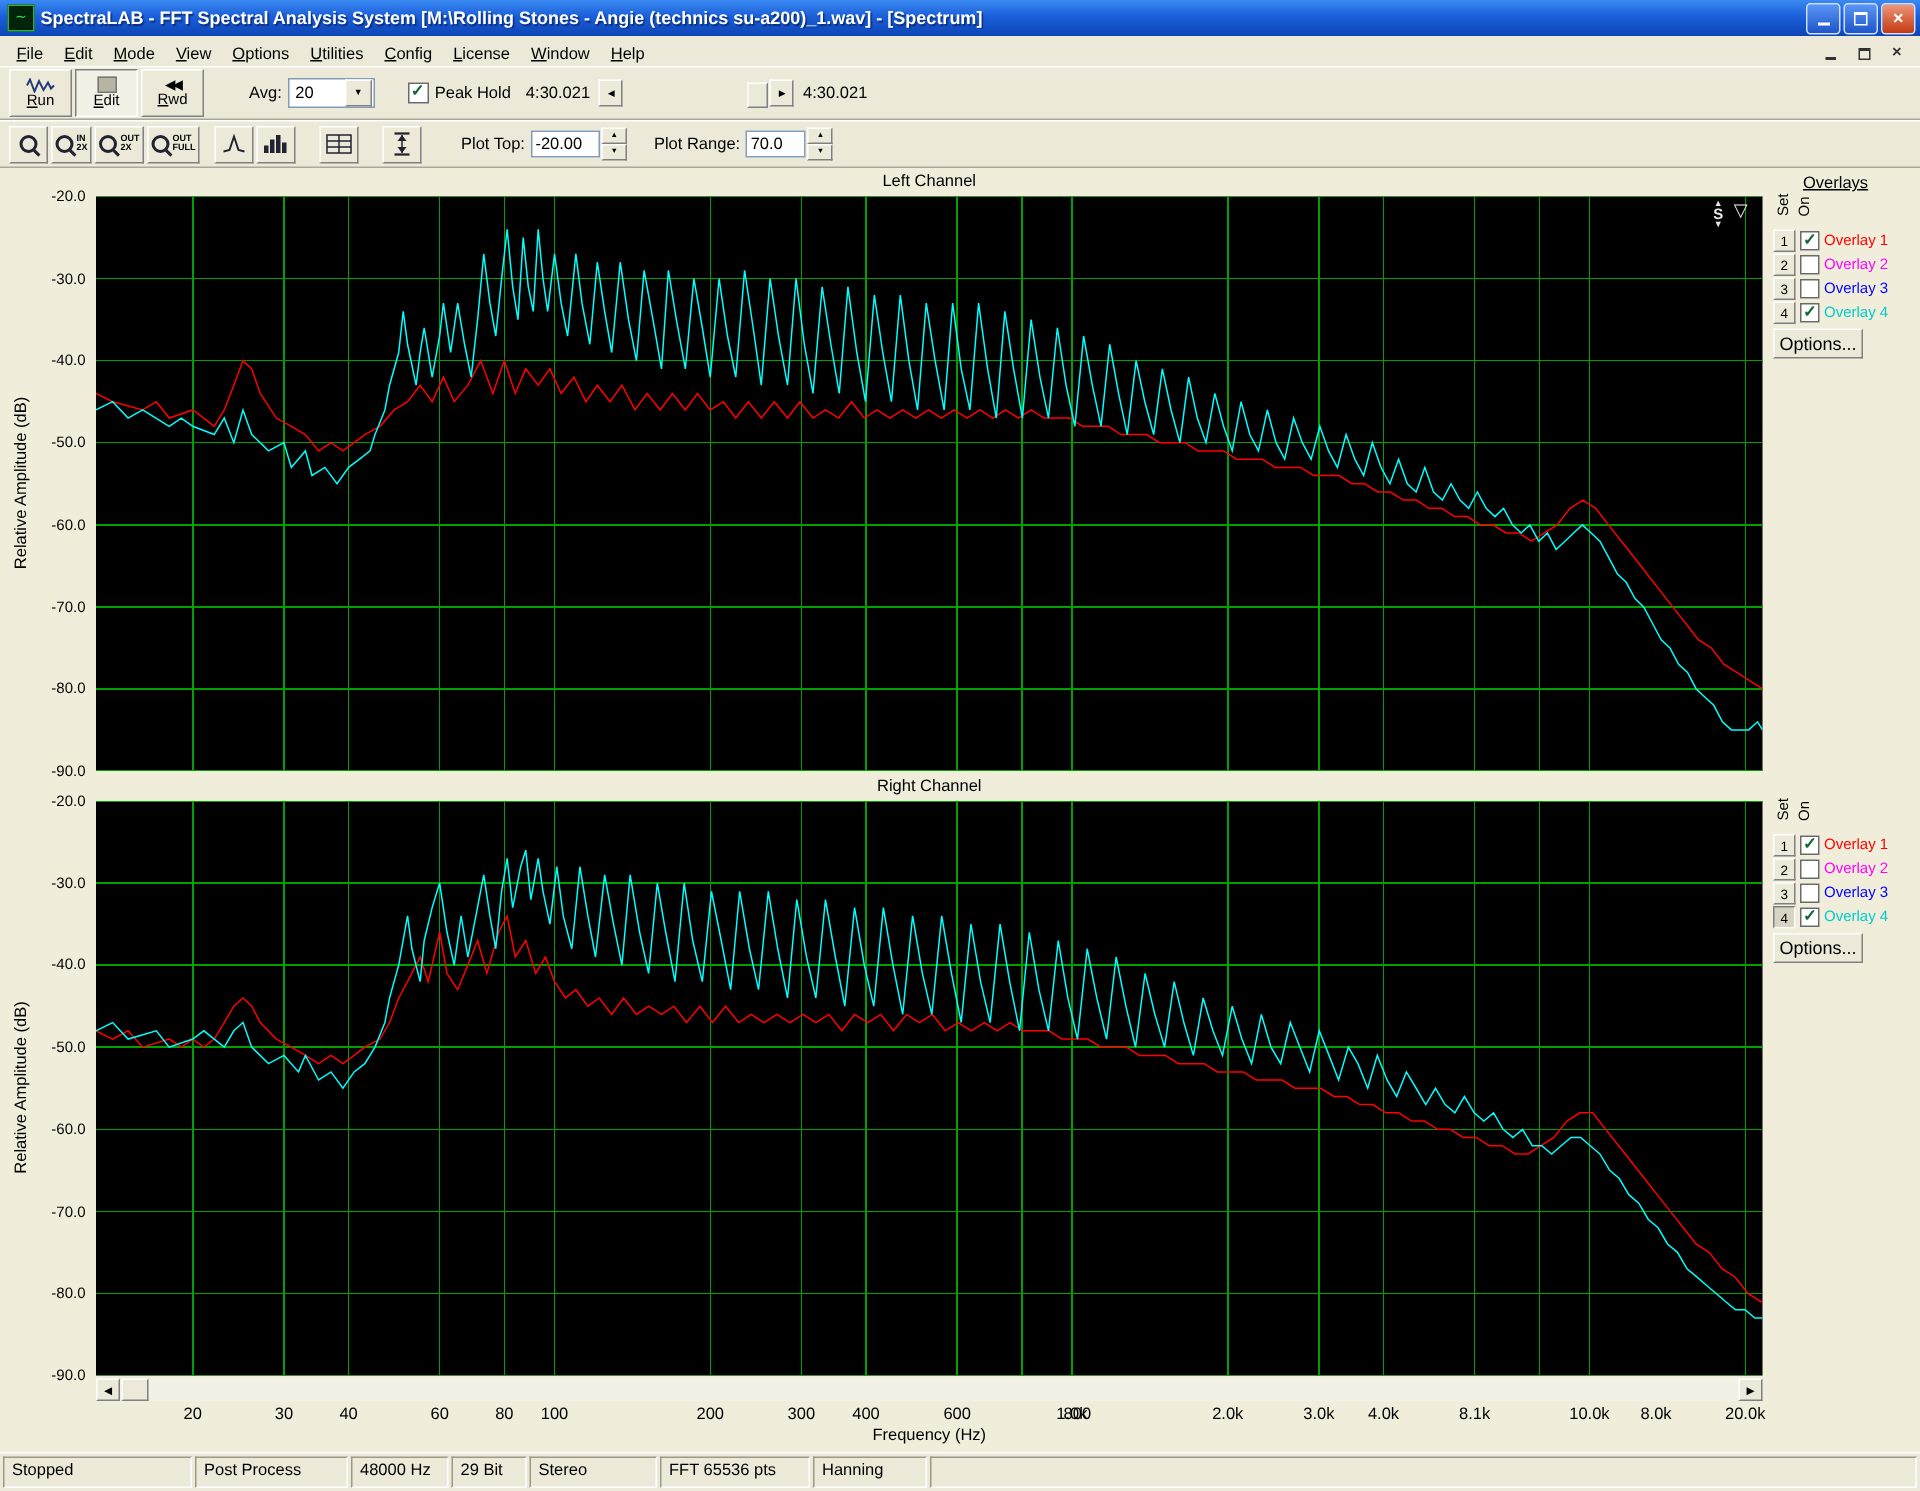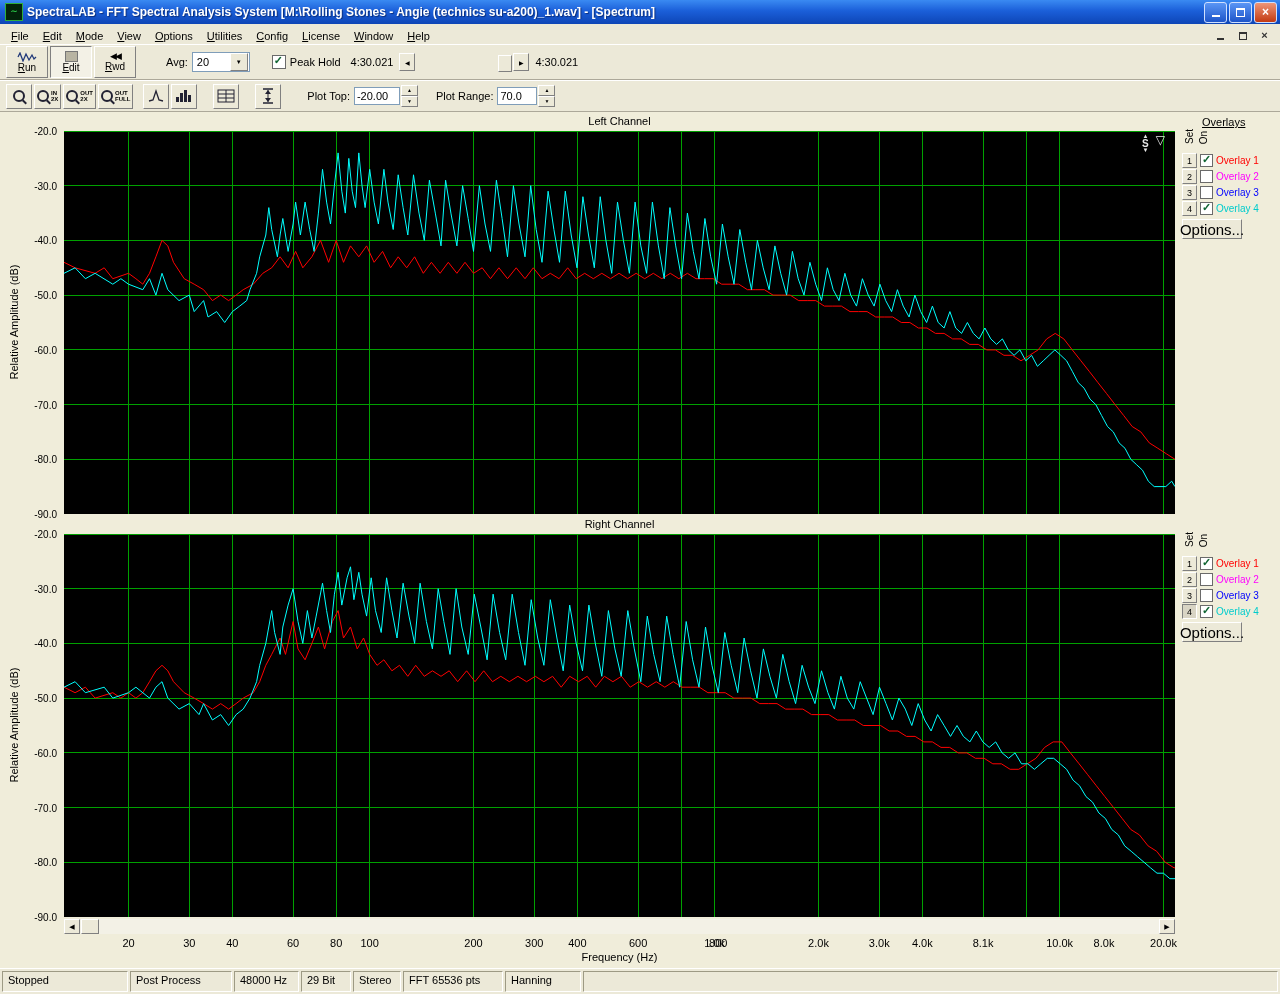--- a/index.html
+++ b/index.html
@@ -67,32 +67,32 @@
   .sicon .sch{font-size:10px;line-height:9px;font-weight:bold}
   .micon{font-size:12px;line-height:12px}
   
   .ovl-header{position:absolute;left:1202px;font-size:11px;text-decoration:underline}
   .vlab{position:absolute;writing-mode:vertical-rl;transform:rotate(180deg);font-size:10px}
   .ovl-row{position:absolute;left:1182px;height:15px;display:flex;align-items:center;gap:3px}
   .numbtn{width:13px;height:13px;display:flex;align-items:center;justify-content:center;font-size:9px;flex:0 0 auto}
   .numbtn.pressed{border-color:#808080 #ffffff #ffffff #808080;background:#d8d4c4}
   .ovl-cb{width:11px;height:11px}
   .ovl-label{font-size:10px;white-space:nowrap}
-  .optbtn{position:absolute;left:1182px;width:58px;height:18px;display:flex;align-items:center;justify-content:center;font-size:15px}
+  .optbtn{position:absolute;left:1182px;width:58px;height:18px;display:flex;align-items:center;justify-content:center;font-size:12px}
   
   .hscroll{position:absolute;left:64px;top:807px;width:1111px;height:15px;background:#f3f1e6}
   .hs-arrow{position:absolute;top:0;width:16px;height:15px;display:flex;align-items:center;justify-content:center;font-size:7px;box-sizing:border-box}
   .hs-thumb{position:absolute;left:17px;top:0;width:18px;height:15px;box-sizing:border-box}
   .xaxis{position:absolute;left:64px;top:825px;width:1111px;height:13px}
   .xtick{position:absolute;transform:translateX(-50%);font-size:11px;white-space:nowrap}
   .xlabel{position:absolute;left:64px;top:839px;width:1111px;text-align:center;font-size:11px}
   
   .statusbar{position:absolute;left:0;top:968px;width:1280px;height:26px;background:#ece9d8;border-top:1px solid #fff;display:flex;gap:2px;padding:2px;box-sizing:border-box;align-items:stretch}
   .seg{border:1px solid;border-color:#9d9a84 #ffffff #ffffff #9d9a84;padding:2px 5px;font-size:11px;box-sizing:border-box;overflow:hidden;white-space:nowrap}
-  .sg0{width:126px}.sg1{width:102px}.sg2{width:65px}.sg3{width:50px}.sg4{width:48px}.sg5{width:100px}.sg6{width:76px}.sgf{flex:1}
+  .sg0{width:126px}.sg1{width:102px}.sg2{width:65px}.sg3{width:50px}.sg4{width:85px}.sg5{width:100px}.sg6{width:76px}.sgf{flex:1}
 </style>
 </head>
 <body>
 
 <div class="titlebar">
   <div class="title-icon">∼</div>
   <div class="title-text">SpectraLAB - FFT Spectral Analysis System [M:\Rolling Stones - Angie (technics su-a200)_1.wav] - [Spectrum]</div>
   <div class="tbb blue">
       <span class="g-min"></span>
     </div>

